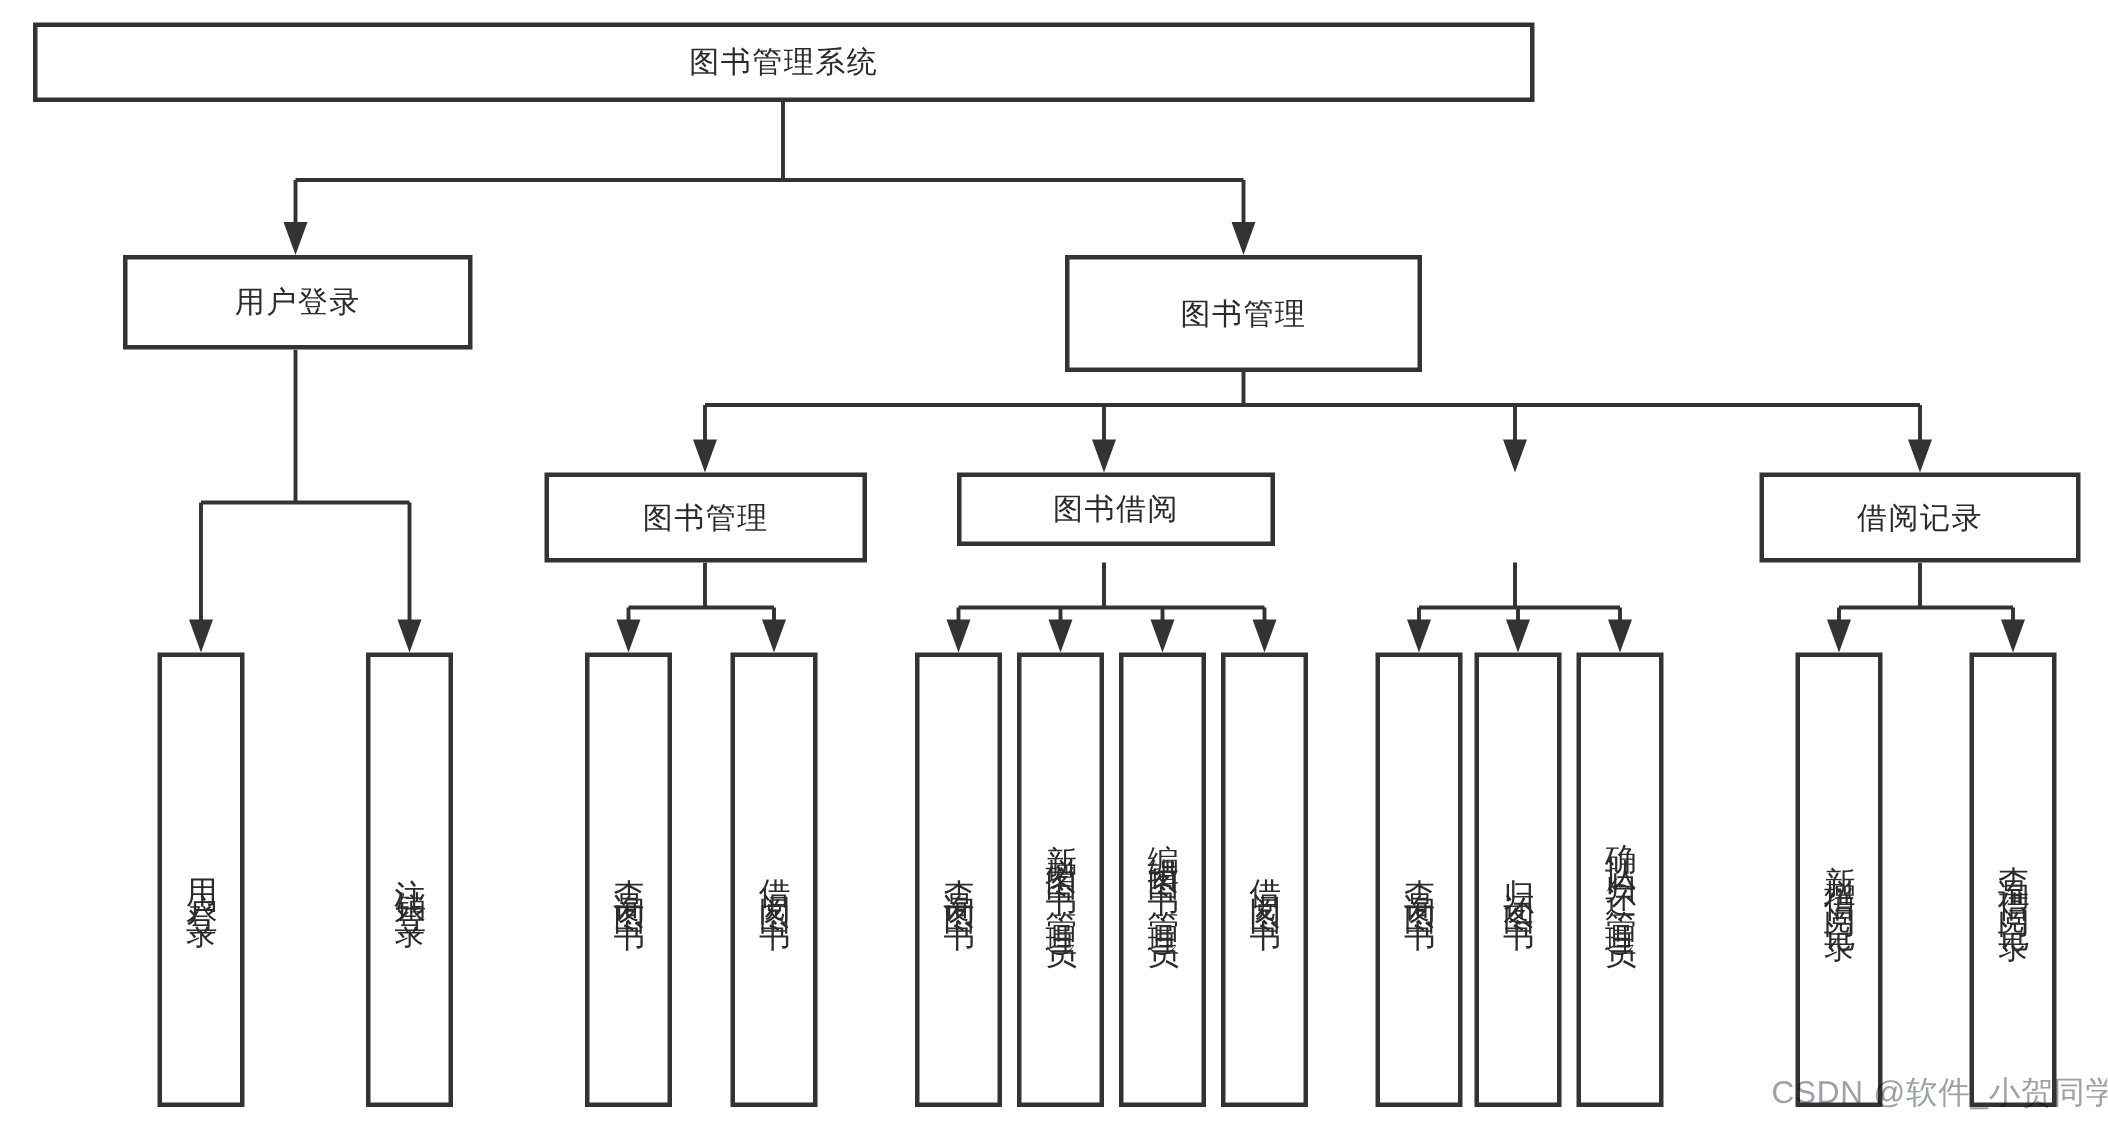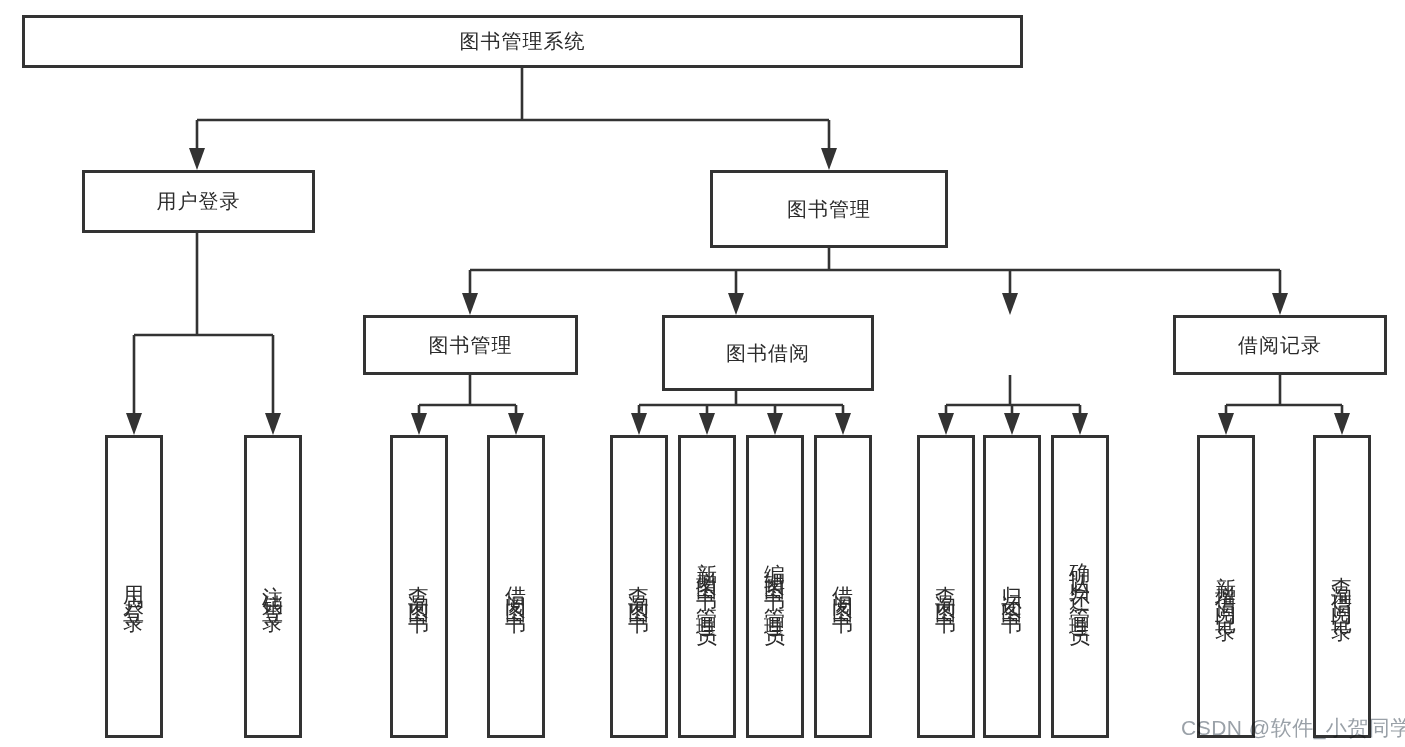--- a/index.html
+++ b/index.html
@@ -99,21 +99,21 @@
       <use href="#ah" x="1342" y="435"></use>
     </g>
   </svg>
 
   <div class="node h" style="left:22px; top:15px; width:1001px; height:53px;">图书管理系统</div>
 
   <div class="node h" style="left:82px; top:170px; width:233px; height:63px;">用户登录</div>
   <div class="node h" style="left:710px; top:170px; width:238px; height:78px;">图书管理</div>
 
   <div class="node h" style="left:363px; top:315px; width:215px; height:60px;">图书管理</div>
-  <div class="node h" style="left:662px; top:315px; width:212px; height:76px;">图书借阅</div>
+  <div class="node h" style="left:638px; top:315px; width:212px; height:49px;">图书借阅</div>
   <div class="node h" style="left:1173px; top:315px; width:214px; height:60px;">借阅记录</div>
 
   <div class="node v" style="left:105px;">用户登录</div>
   <div class="node v" style="left:244px;">注销登录</div>
 
   <div class="node v" style="left:390px;">查询图书</div>
   <div class="node v" style="left:487px;">借阅图书</div>
 
   <div class="node v" style="left:610px;">查询图书</div>
   <div class="node v" style="left:678px;">新增图书（管理员）</div>

